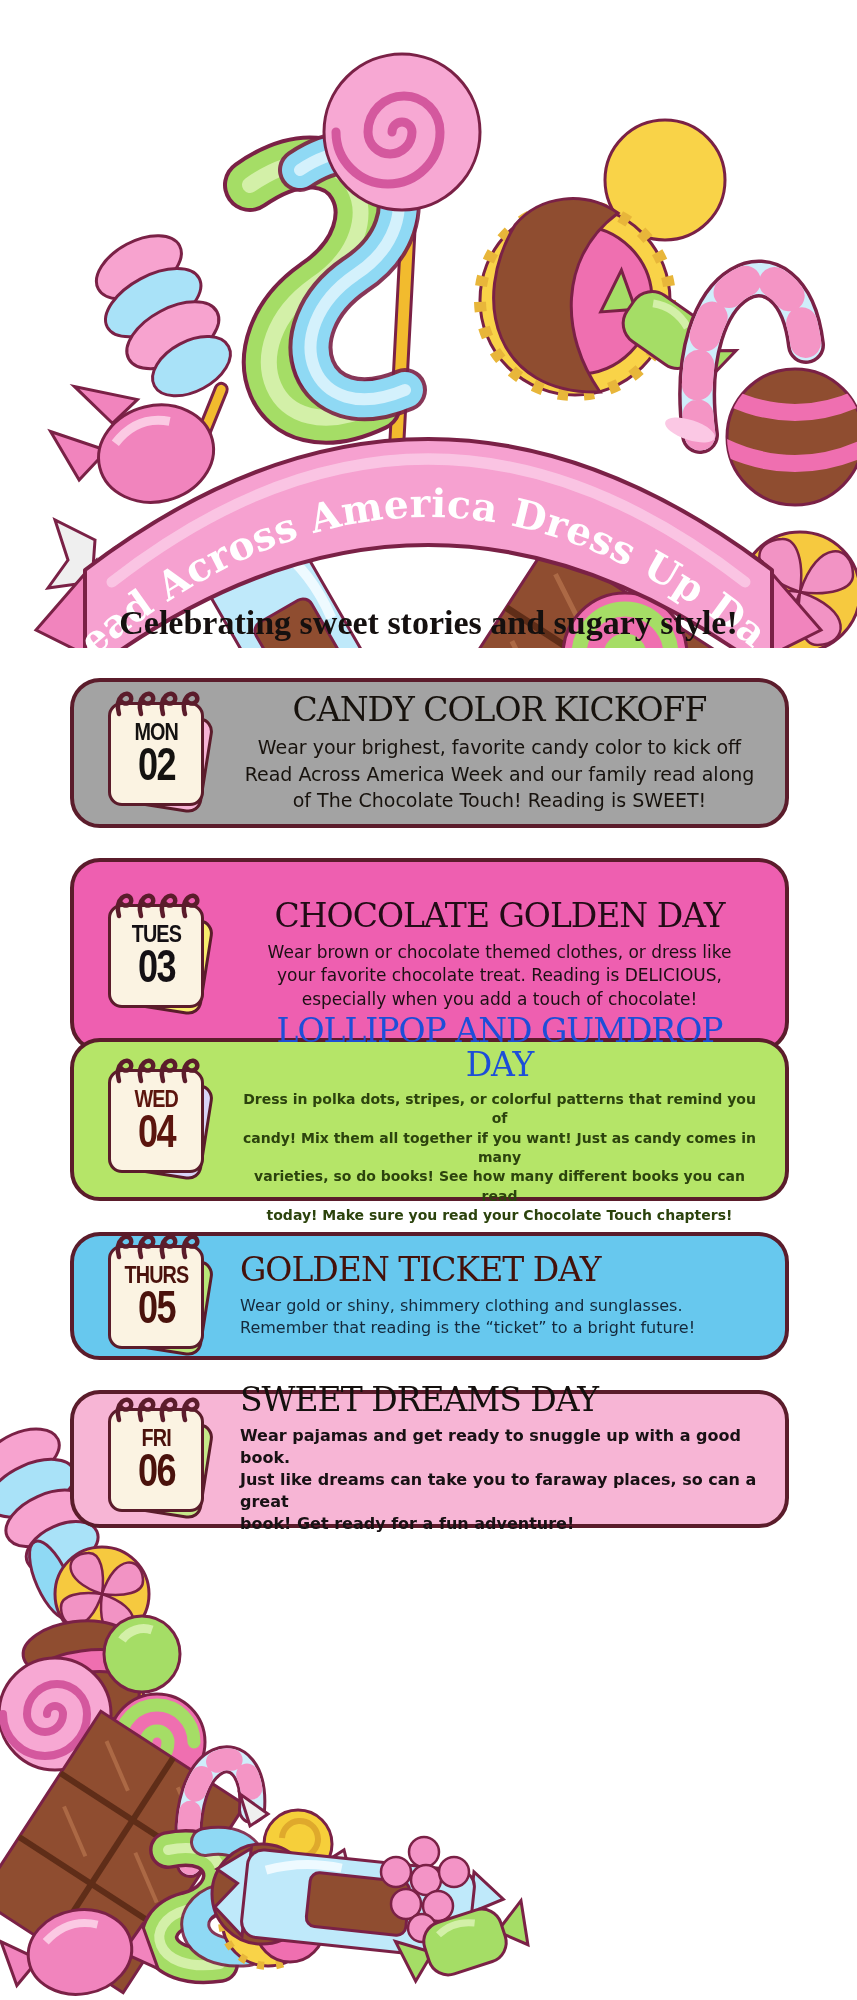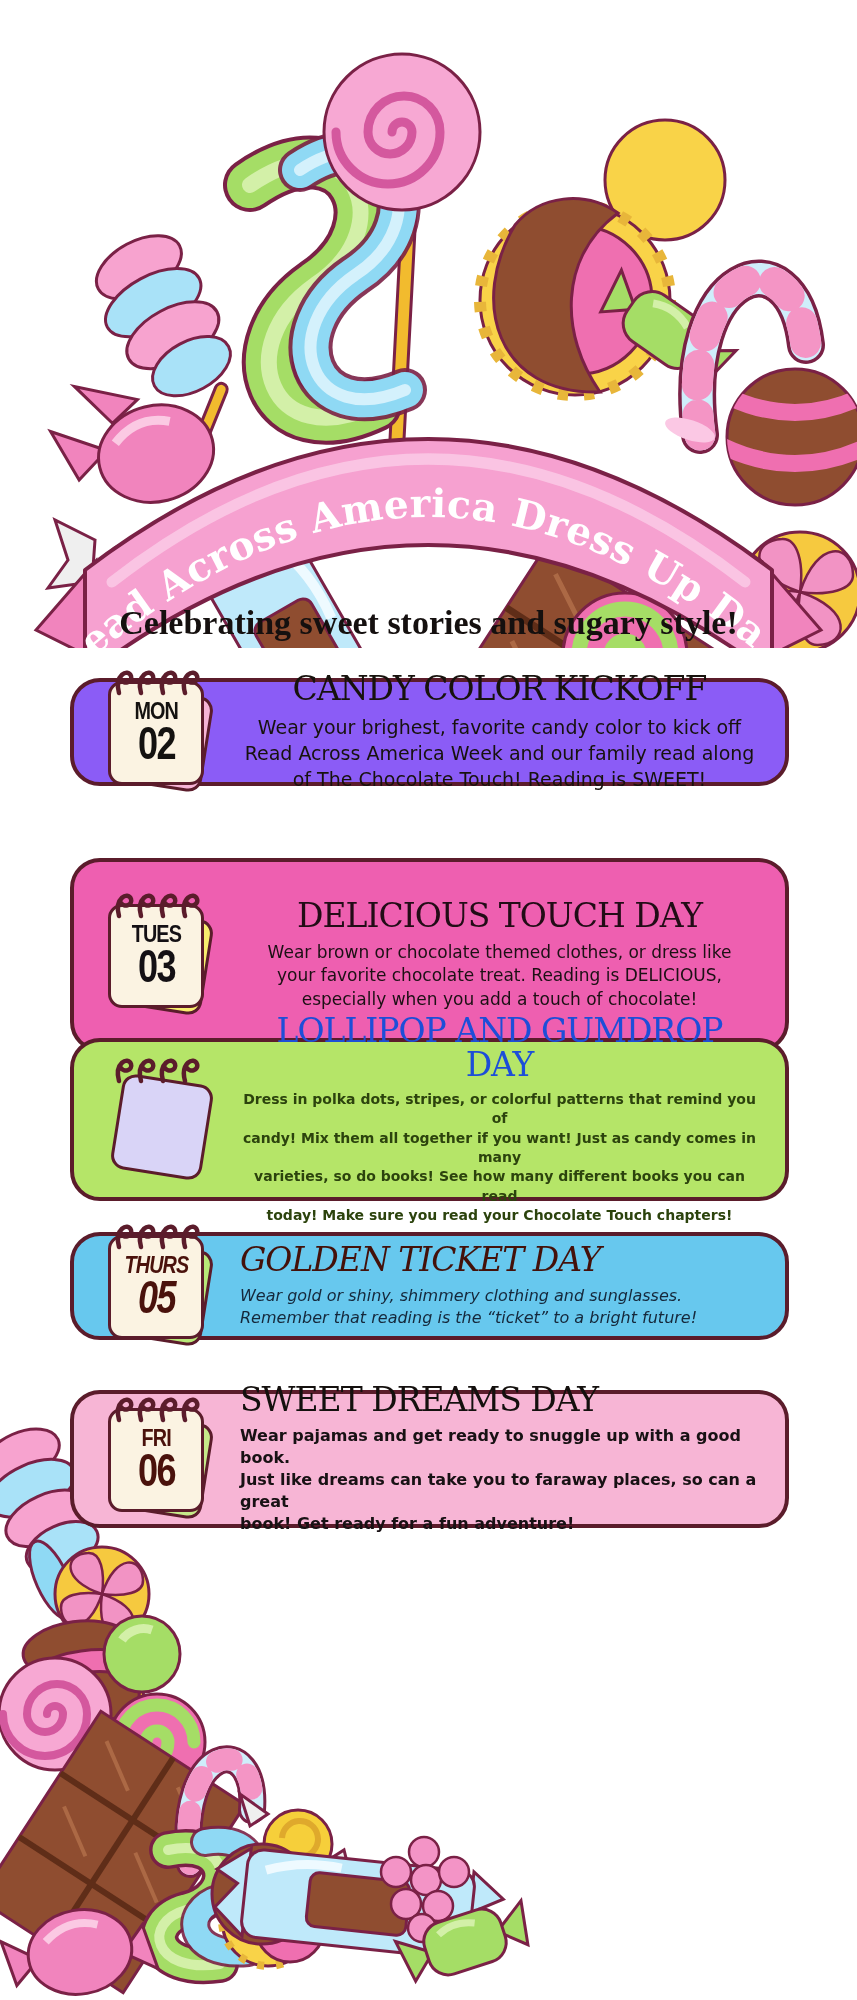--- a/index.html
+++ b/index.html
@@ -7,24 +7,24 @@
         font-family:"DejaVu Sans",sans-serif;}
   svg text{user-select:none;}
   .illus{position:absolute;left:0;}
   #topIllus{top:0;}
   #bottomIllus{top:1412px;z-index:0;}
   .subtitle{position:absolute;top:604px;left:0;width:857px;text-align:center;
             font-family:Liberation Serif, serif;font-weight:700;font-size:34px;color:#15100f;
             letter-spacing:0px;z-index:2;}
   .card{position:absolute;left:70px;width:719px;border:4px solid #5b1c2b;border-radius:30px;
         box-sizing:border-box;display:flex;align-items:center;z-index:3;}
-  .card-0{top:678px;height:108px;background:#8b5cf6;}
+  .card-0{top:678px;height:150px;background:#a3a3a3;}
   .card-1{top:858px;height:194px;background:#ee5fb0;}
   .card-2{top:1038px;height:163px;background:#b5e568;}
-  .card-3{top:1232px;height:108px;background:#67c8ee;font-style:italic;}
+  .card-3{top:1232px;height:128px;background:#67c8ee;}
   .card-4{top:1390px;height:138px;background:#f7b5d5;}
   .cal{position:relative;flex:0 0 128px;height:118px;margin-left:24px;}
   .sheet{position:absolute;box-sizing:border-box;border:3.5px solid #5b1c2b;border-radius:14px;}
   .sheet.back{left:18px;top:18px;width:92px;height:96px;transform:rotate(9deg);}
   .sheet.front{left:10px;top:8px;width:96px;height:104px;background:#fbf3e2;
                display:flex;flex-direction:column;align-items:center;justify-content:center;}
   .rings{position:absolute;left:14px;top:-8px;z-index:4;}
   .day{font-family:"Liberation Sans",sans-serif;font-weight:900;font-size:22px;
        letter-spacing:-1px;line-height:0.9;transform:scale(0.9,1.05);}
   .date{font-family:"Liberation Sans",sans-serif;font-weight:900;font-size:44px;
@@ -240,30 +240,34 @@
       <svg class="rings" width="88" height="32" viewBox="0 0 88 32">
         <g fill="none" stroke="#5b1c2b" stroke-width="4.5" stroke-linecap="round">
           <path d="M7 28 C 2 10 16 3 19 11 C 21 17 12 20 9 15"></path>
           <path d="M29 28 C 24 10 38 3 41 11 C 43 17 34 20 31 15"></path>
           <path d="M51 28 C 46 10 60 3 63 11 C 65 17 56 20 53 15"></path>
           <path d="M73 28 C 68 10 82 3 85 11 C 87 17 78 20 75 15"></path>
         </g>
       </svg>
     </div>
     <div class="txt">
-      <div class="title">DELICIOUS TOUCH DAY</div>
+      <div class="title">CHOCOLATE GOLDEN DAY</div>
       <div class="body">Wear brown or chocolate themed clothes, or dress like
 your favorite chocolate treat. Reading is DELICIOUS,
 especially when you add a touch of chocolate!</div>
     </div>
   </div>
 
   <div class="card card-2 center">
     <div class="cal">
       <div class="sheet back"></div>
+      <div class="sheet front">
+        <div class="day">WED</div>
+        <div class="date">04</div>
+      </div>
       <svg class="rings" width="88" height="32" viewBox="0 0 88 32">
         <g fill="none" stroke="#5b1c2b" stroke-width="4.5" stroke-linecap="round">
           <path d="M7 28 C 2 10 16 3 19 11 C 21 17 12 20 9 15"></path>
           <path d="M29 28 C 24 10 38 3 41 11 C 43 17 34 20 31 15"></path>
           <path d="M51 28 C 46 10 60 3 63 11 C 65 17 56 20 53 15"></path>
           <path d="M73 28 C 68 10 82 3 85 11 C 87 17 78 20 75 15"></path>
         </g>
       </svg>
     </div>
     <div class="txt">

